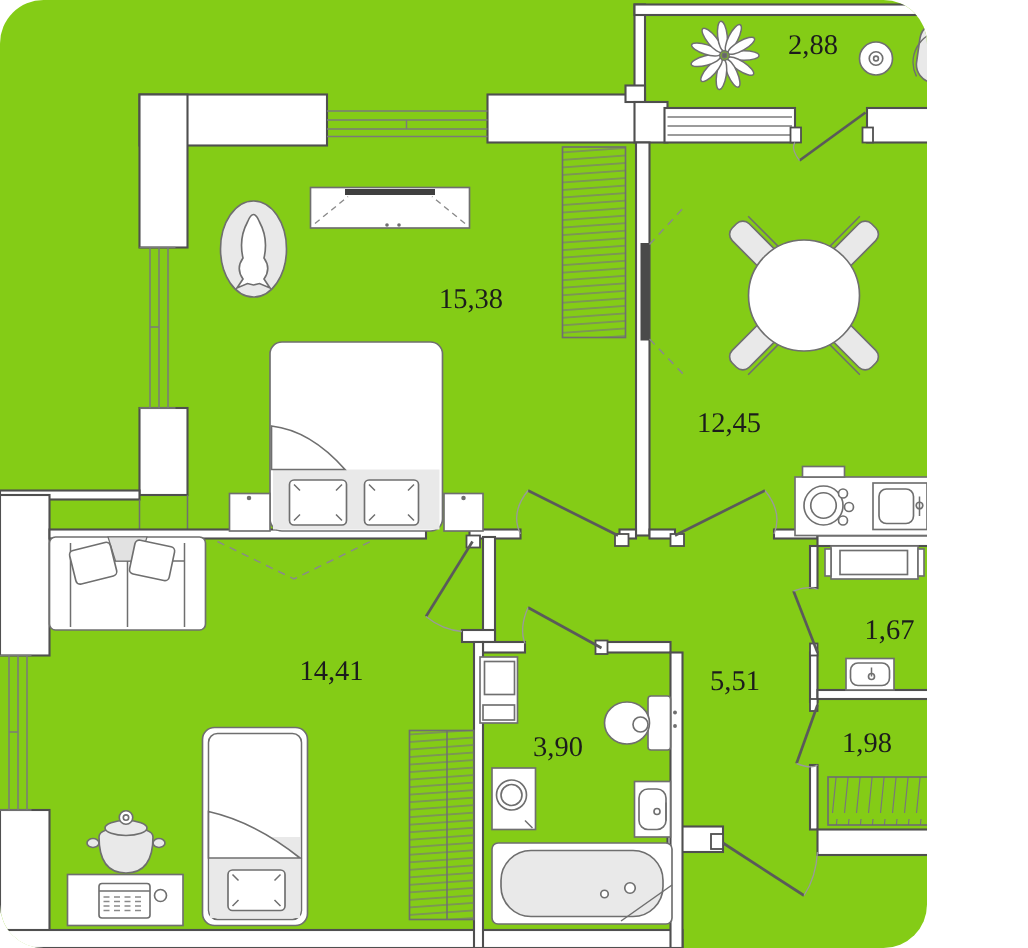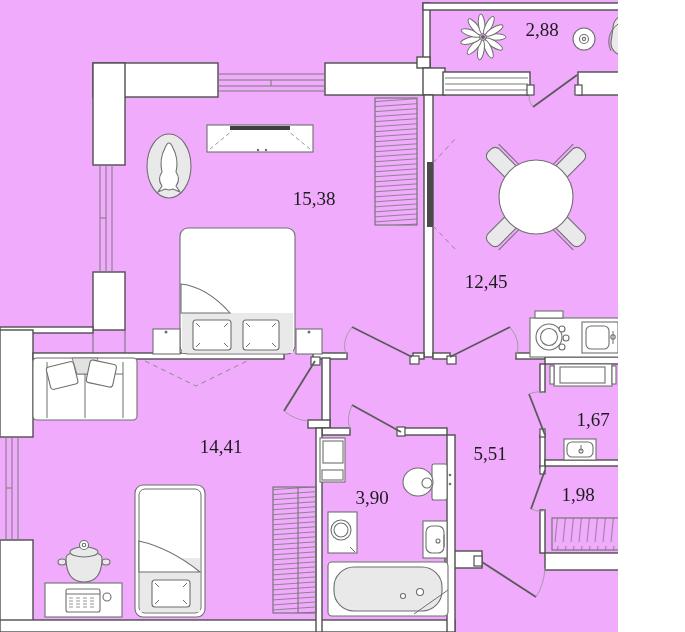--- a/index.html
+++ b/index.html
@@ -1,17 +1,17 @@
 <!DOCTYPE html>
 <html><head>
 <meta charset="utf-8">
 <style>
   html,body{margin:0;padding:0;background:#ffffff;}
-  .plan-wrap{width:618px;height:632px;position:relative;background:#f0abfc;overflow:hidden;
-             font-family:"Liberation Sans",sans-serif;}
+  .plan-wrap{width:618px;height:632px;position:relative;background:#84cc16;overflow:hidden;
+             font-family:"Liberation Sans",sans-serif;border-radius:29px;}
   svg{display:block;}
   .wall{fill:#ffffff;stroke:#4f4f4f;stroke-width:1.4;}
   .wall-dark{fill:#4a4a4a;stroke:none;}
   .thin{stroke:#6f6f6f;stroke-width:1;fill:none;}
   .win{stroke:#7a7a7a;stroke-width:1;fill:none;}
   .door{stroke:#5a5a5a;stroke-width:1.8;fill:none;}
   .hinge{fill:#ffffff;stroke:#4f4f4f;stroke-width:1.2;}
   .arc{stroke:#9a9a9a;stroke-width:0.9;fill:none;}
   .dash{stroke:#8a8a8a;stroke-width:1;stroke-dasharray:5 4;fill:none;}
   .dash2{stroke:#8a8a8a;stroke-width:0.9;stroke-dasharray:4 3;fill:none;}

